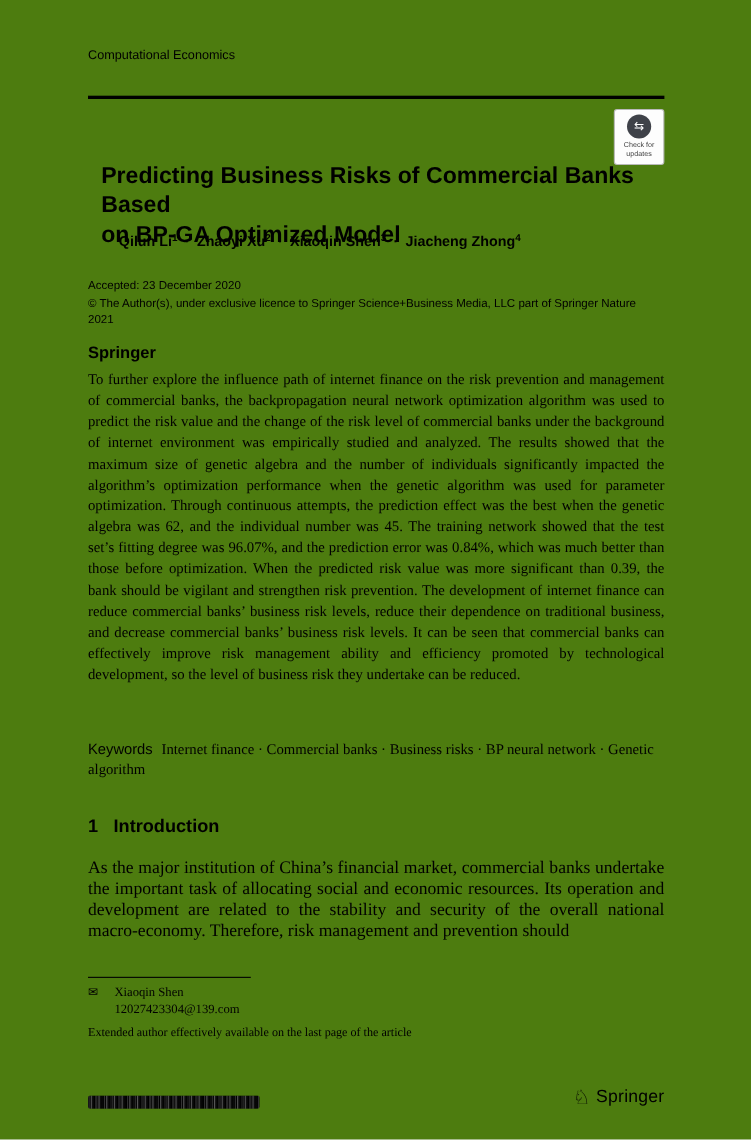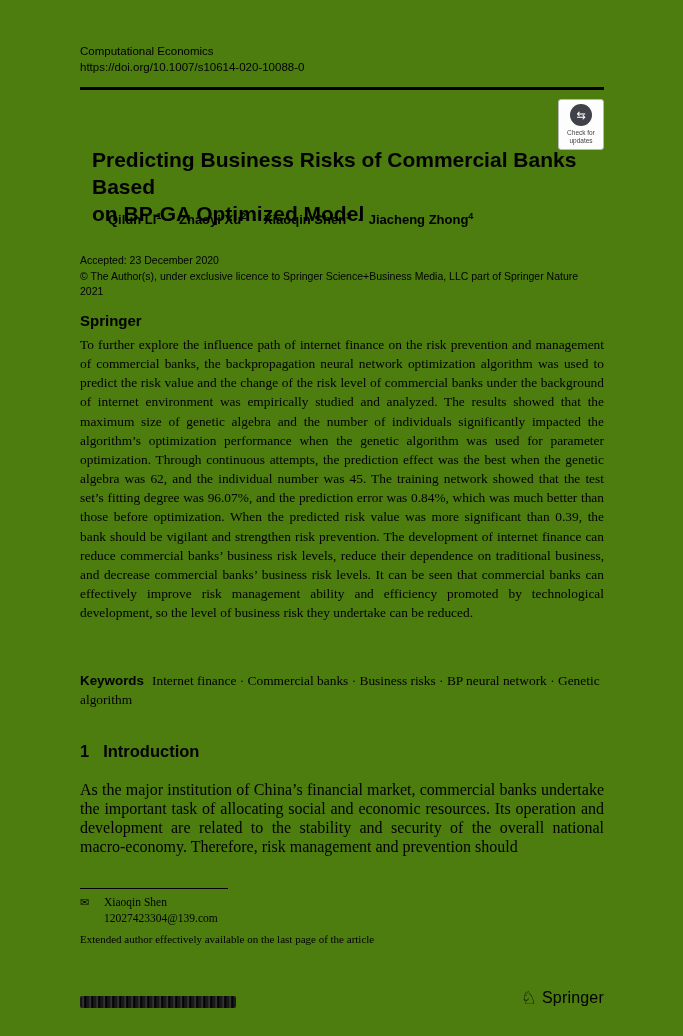--- a/index.html
+++ b/index.html
@@ -57,21 +57,21 @@
     font-family:"Liberation Sans", sans-serif; font-size:15px; font-weight:bold;
   }
   .abstract-body {
     position:absolute; left:80px; top:335px; width:524px; margin:0;
     font-size:13.4px; line-height:19.15px; text-align:justify;
   }
   .keywords {
     position:absolute; left:80px; top:671px; width:524px; margin:0;
     font-size:13.4px; line-height:19px;
   }
-  .kw-label { font-family:"Liberation Sans", sans-serif; font-weight:bold; margin-right:8px; }
+  .kw-label { font-family:"Liberation Sans", sans-serif; font-weight:normal; margin-right:8px; }
 
   
   .section-heading {
     position:absolute; left:80px; top:742px; margin:0;
     font-family:"Liberation Sans", sans-serif; font-size:16.5px; font-weight:bold;
   }
   .sec-num { margin-right:14px; }
   .intro-body {
     position:absolute; left:80px; top:780px; width:524px; margin:0;
     font-size:16px; line-height:19.15px; text-align:justify;
@@ -100,21 +100,20 @@
   .knight-glyph { font-size:18px; line-height:1; }
   .springer-word { font-size:16px; font-weight:500; letter-spacing:0.2px; }
 </style>
 </head>
 <body>
 
 <div class="page">
 
   <div class="journal-header">
     <div>Computational Economics</div>
-    <a class="doi-link">https://doi.org/10.1007/s10614-020-10088-0</a>
   </div>
   <div class="header-rule"></div>
 
   <div class="badge">
     <div class="badge-circle">
       <span>⇆</span>
     </div>
     <div class="badge-text">
       <span>Check for</span><br>
       <span>updates</span>

